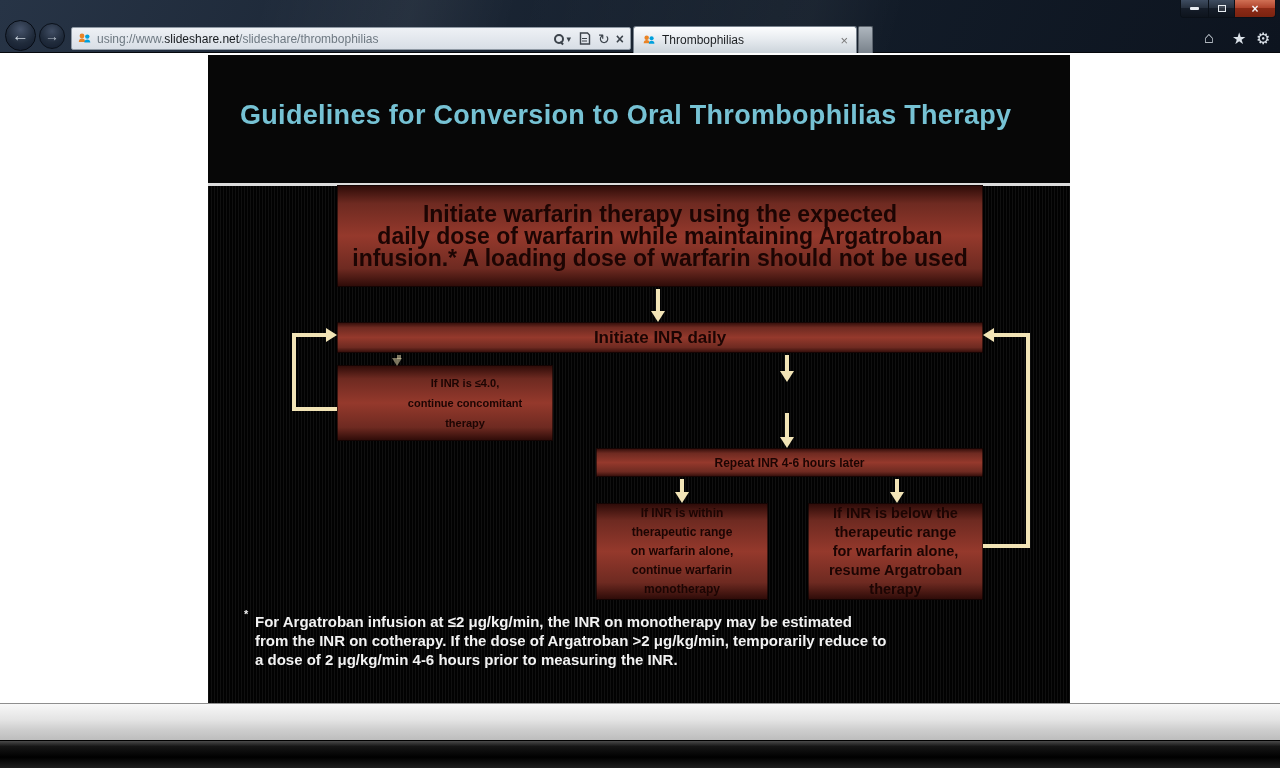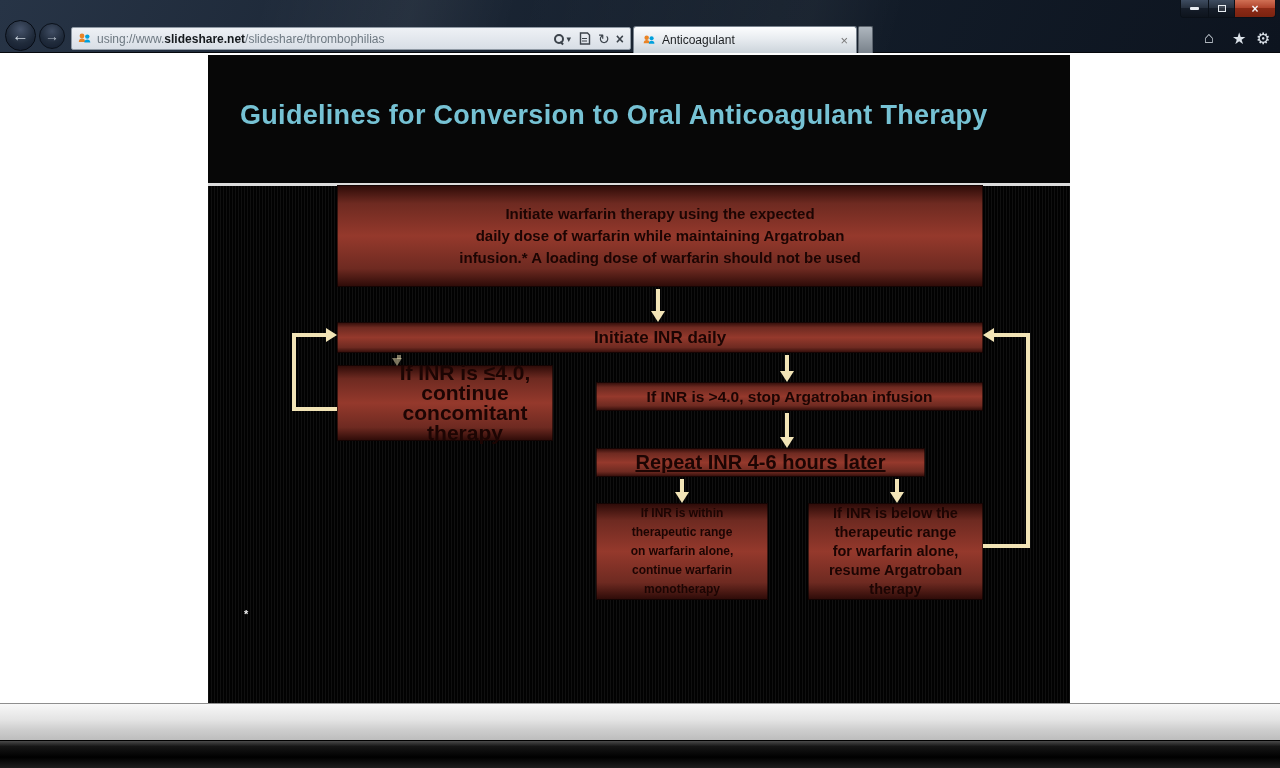--- a/index.html
+++ b/index.html
@@ -15,21 +15,21 @@
     background:linear-gradient(105deg,transparent 20%,rgba(255,255,255,0.05) 32%,transparent 40%,rgba(255,255,255,0.04) 63%,transparent 70%); }
   .navcircle { position:absolute; border-radius:50%;
     background:radial-gradient(circle at 50% 30%,#46536a 0%,#202b3b 55%,#10192a 100%);
     border:1px solid #070c14; color:#c9d2dc; display:flex; align-items:center; justify-content:center;
     font-weight:bold; }
   .addressbar { position:absolute; left:71px; top:27px; width:560px; height:23px;
     background:linear-gradient(#eef1f5,#d8dee6); border:1px solid #8f99a4; border-radius:2px;
     display:flex; align-items:center; font-size:12px; }
   .addr-ico { display:flex; align-items:center; justify-content:center; color:#3c434b; }
   .urltext { white-space:nowrap; overflow:hidden; color:#6e7982; flex:1; }
-  .urltext .domain { color:#15191d; font-weight:bold; }
+  .urltext .domain { color:#15191d; font-weight:normal; }
   .tab { position:absolute; left:633px; top:26px; width:224px; height:27px;
     background:linear-gradient(#fcfdfe 0%,#e8ecf0 45%,#ccd4db 100%);
     border:1px solid #78828d; border-bottom:none; border-radius:3px 3px 0 0;
     display:flex; align-items:center; font-size:12px; color:#1c1f22; }
   .tabstub { position:absolute; left:858px; top:26px; width:15px; height:27px;
     background:linear-gradient(#aeb6be,#79828b); border:1px solid #5d656e; border-bottom:none;
     border-radius:2px 2px 0 0; }
   .chrome-icons { position:absolute; top:29px; font-size:16px; color:#dbe2e9; }
   .winctl { position:absolute; left:1180px; top:0px; height:18px; display:flex;
     border:1px solid #0a1018; border-top:none; border-radius:0 0 4px 4px; overflow:hidden; }
@@ -134,21 +134,21 @@
 
     <div class="tab">
       <span style="margin:0 6px 0 8px;display:flex;">
         <svg width="14" height="14" viewBox="0 0 15 15">
           <circle cx="5" cy="5" r="2.4" fill="#e98325"></circle>
             <path d="M1.8 11c0-2.3 1.4-3.4 3.2-3.4S8.2 8.7 8.2 11z" fill="#e98325"></path>
           <circle cx="10.3" cy="5.6" r="2.2" fill="#00a0dc"></circle>
             <path d="M7.3 11.4c0-2.1 1.3-3 3-3s3 0.9 3 3z" fill="#00a0dc"></path>
         </svg>
       </span>
-      <span style="flex:1;">Anticoagulant</span>
+      <span style="flex:1;">Thrombophilias</span>
       <span style="color:#777;font-size:13px;margin-right:8px;">
         <span>×</span>
       </span>
     </div>
     <div class="tabstub"></div>
 
     <span class="chrome-icons" style="left:1204px;"><span>⌂</span></span>
     <span class="chrome-icons" style="left:1232px;"><span>★</span></span>
     <span class="chrome-icons" style="left:1256px;"><span>⚙</span></span>
 
@@ -162,37 +162,36 @@
       <div class="winbtn close" style="width:40px;border-right:none;">
         <span class="xglyph">×</span>
       </div>
     </div>
   </div>
 
   <div class="page-bg"></div>
 
   <div class="slide">
     <div class="slide-title-area"></div>
-    <div class="slide-title">Guidelines for Conversion to Oral Anticoagulant Therapy</div>
+    <div class="slide-title">Guidelines for Conversion to Oral Thrombophilias Therapy</div>
     <div class="divider"></div>
     <div class="flow-area"></div>
 
-    <div class="rbox" style="left:129px;top:130px;width:646px;height:102px;font-size:15px;line-height:22px;">Initiate warfarin therapy using the expected
+    <div class="rbox" style="left:129px;top:130px;width:646px;height:102px;font-size:23px;line-height:22px;">Initiate warfarin therapy using the expected
 daily dose of warfarin while maintaining Argatroban
 infusion.* A loading dose of warfarin should not be used</div>
 
     <div class="rbox" style="left:129px;top:267px;width:646px;height:31px;font-size:17px;">Initiate INR daily</div>
 
-    <div class="rbox" style="left:129px;top:310px;width:216px;height:76px;font-size:21px;line-height:20px;padding-left:40px;">If INR is ≤4.0,
+    <div class="rbox" style="left:129px;top:310px;width:216px;height:76px;font-size:11px;line-height:20px;padding-left:40px;">If INR is ≤4.0,
 continue concomitant
 therapy</div>
 
-    <div class="rbox" style="left:388px;top:327px;width:387px;height:29px;font-size:15.5px;">If INR is &gt;4.0, stop Argatroban infusion</div>
-
-    <div class="rbox" style="left:388px;top:393px;width:329px;height:29px;font-size:20px;text-decoration:underline;">Repeat INR 4-6 hours later</div>
+
+    <div class="rbox" style="left:388px;top:393px;width:387px;height:29px;font-size:12px;">Repeat INR 4-6 hours later</div>
 
     <div class="rbox" style="left:388px;top:448px;width:172px;height:97px;font-size:12px;line-height:19px;">If INR is within
 therapeutic range
 on warfarin alone,
 continue warfarin
 monotherapy</div>
 
     <div class="rbox" style="left:600px;top:448px;width:175px;height:97px;font-size:14.5px;line-height:19px;">If INR is below the
 therapeutic range
 for warfarin alone,
@@ -221,20 +220,23 @@
     <div class="hseg" style="left:84px;top:278px;width:35px;"></div>
     <div class="rhead" style="left:118px;top:273px;"></div>
     <div class="hseg" style="left:84px;top:352px;width:45px;"></div>
 
     <div class="vseg" style="left:818px;top:278px;height:215px;"></div>
     <div class="hseg" style="left:786px;top:278px;width:36px;"></div>
     <div class="lhead" style="left:775px;top:273px;"></div>
     <div class="hseg" style="left:775px;top:489px;width:47px;"></div>
 
     <div class="fmarker">*</div>
+    <div class="footnote">For Argatroban infusion at ≤2 μg/kg/min, the INR on monotherapy may be estimated
+from the INR on cotherapy. If the dose of Argatroban &gt;2 μg/kg/min, temporarily reduce to
+a dose of 2 μg/kg/min 4-6 hours prior to measuring the INR.</div>
   </div>
 
   <div class="player">
     
     
     
     
 
     
     

